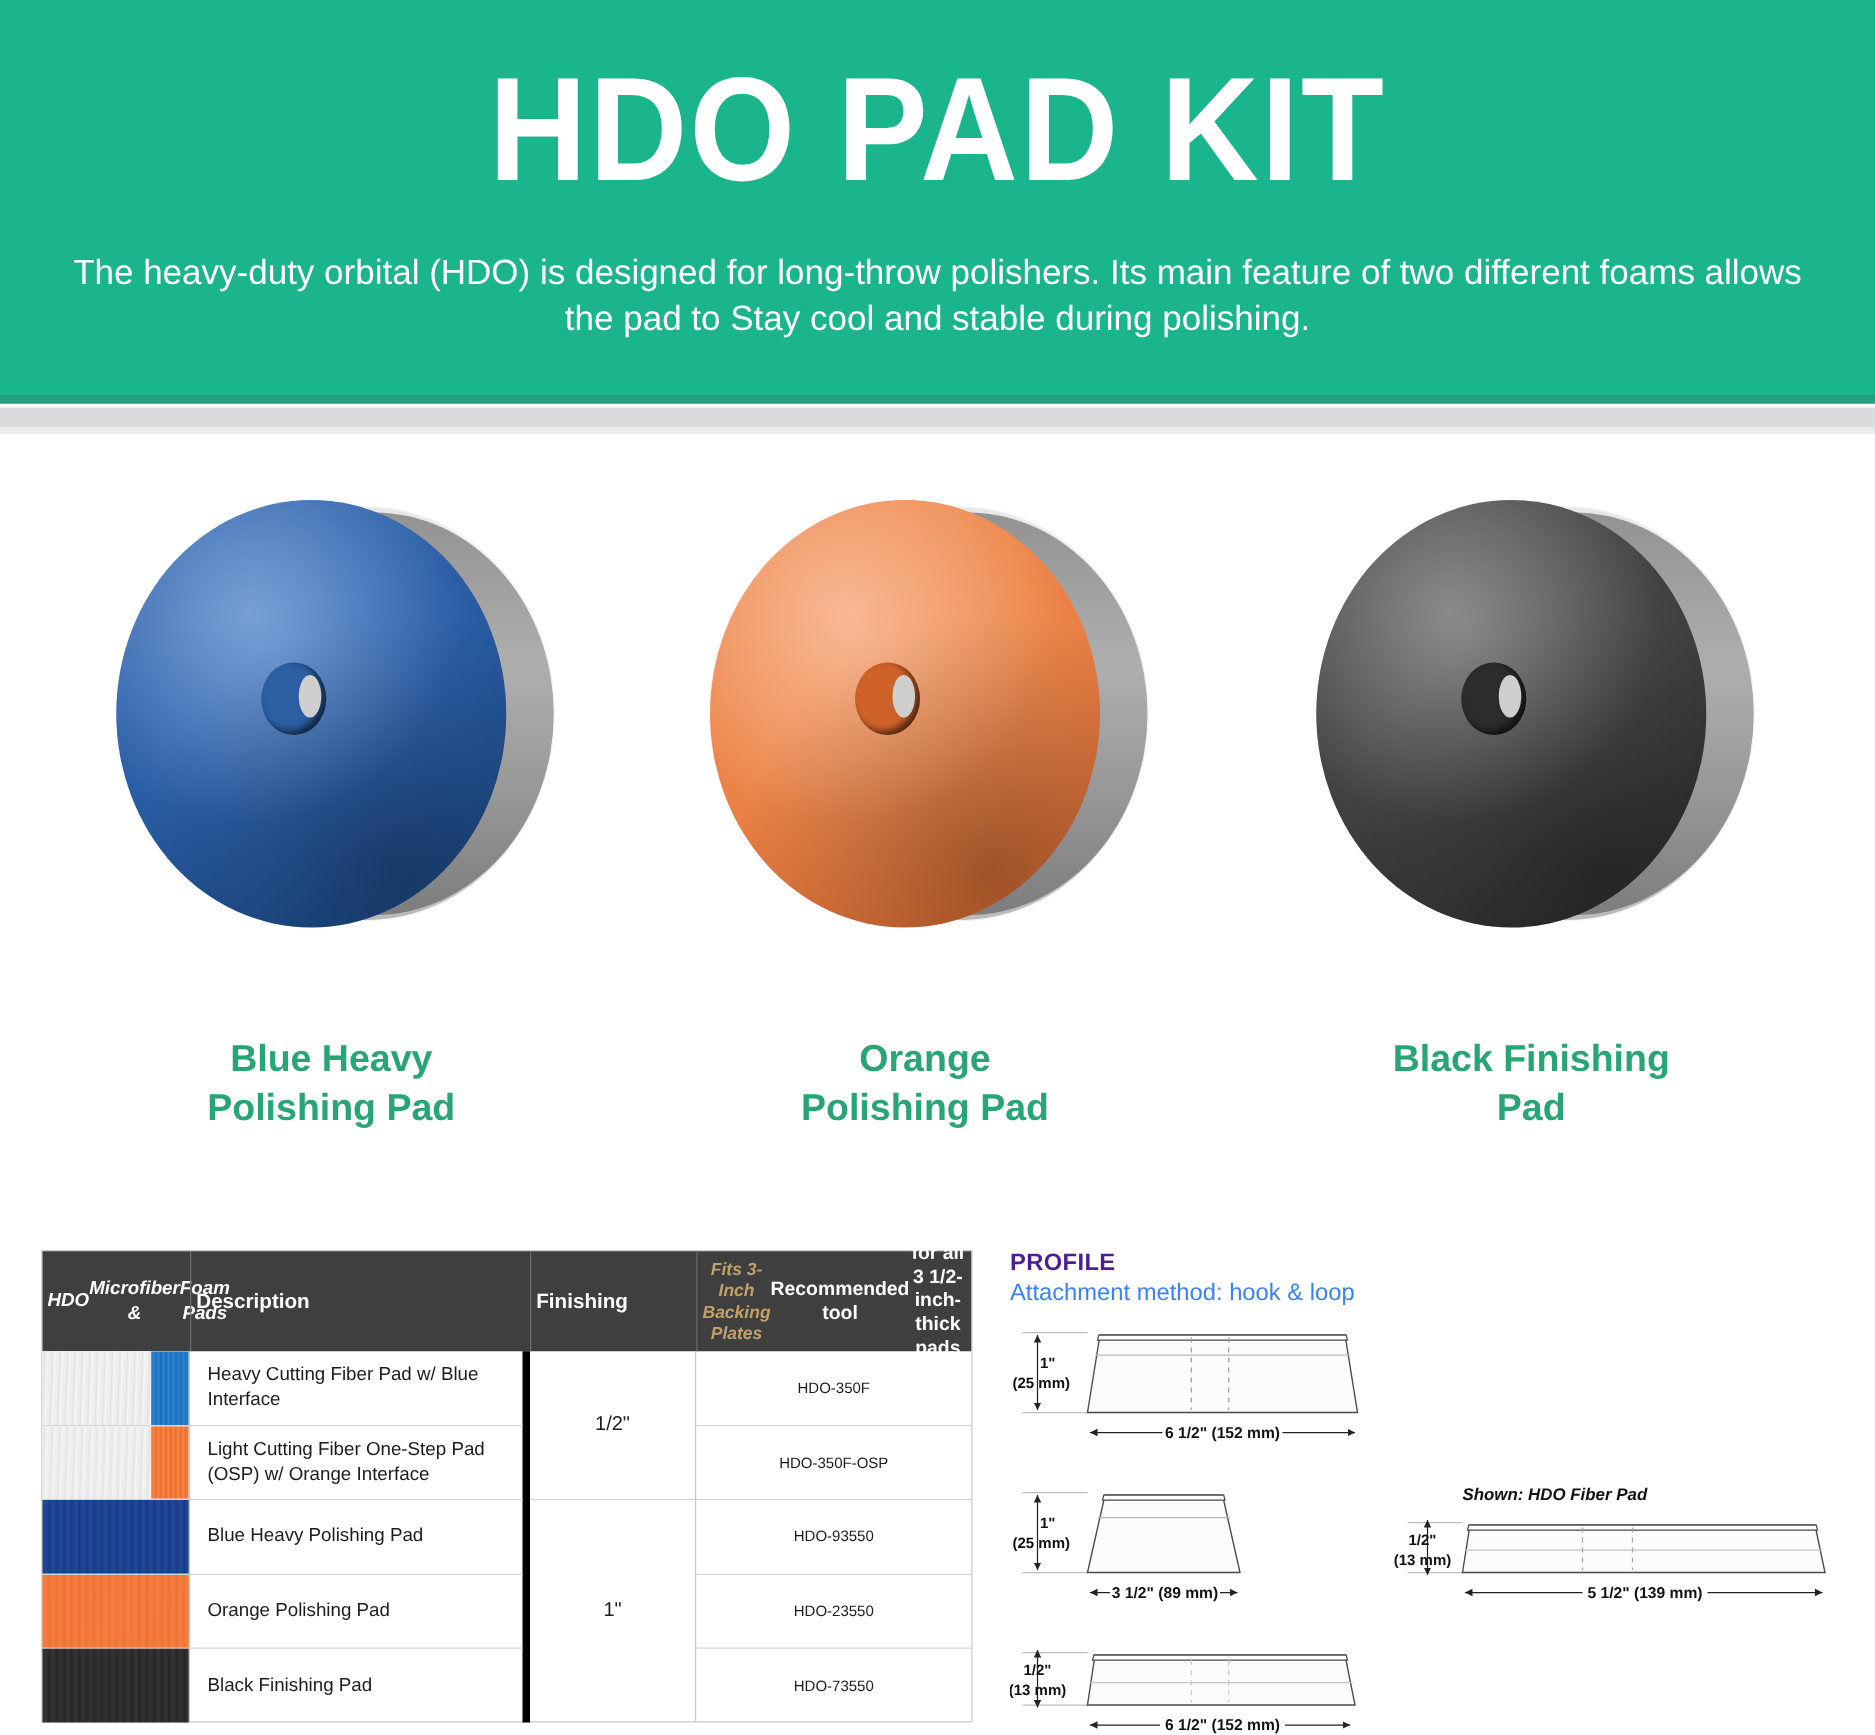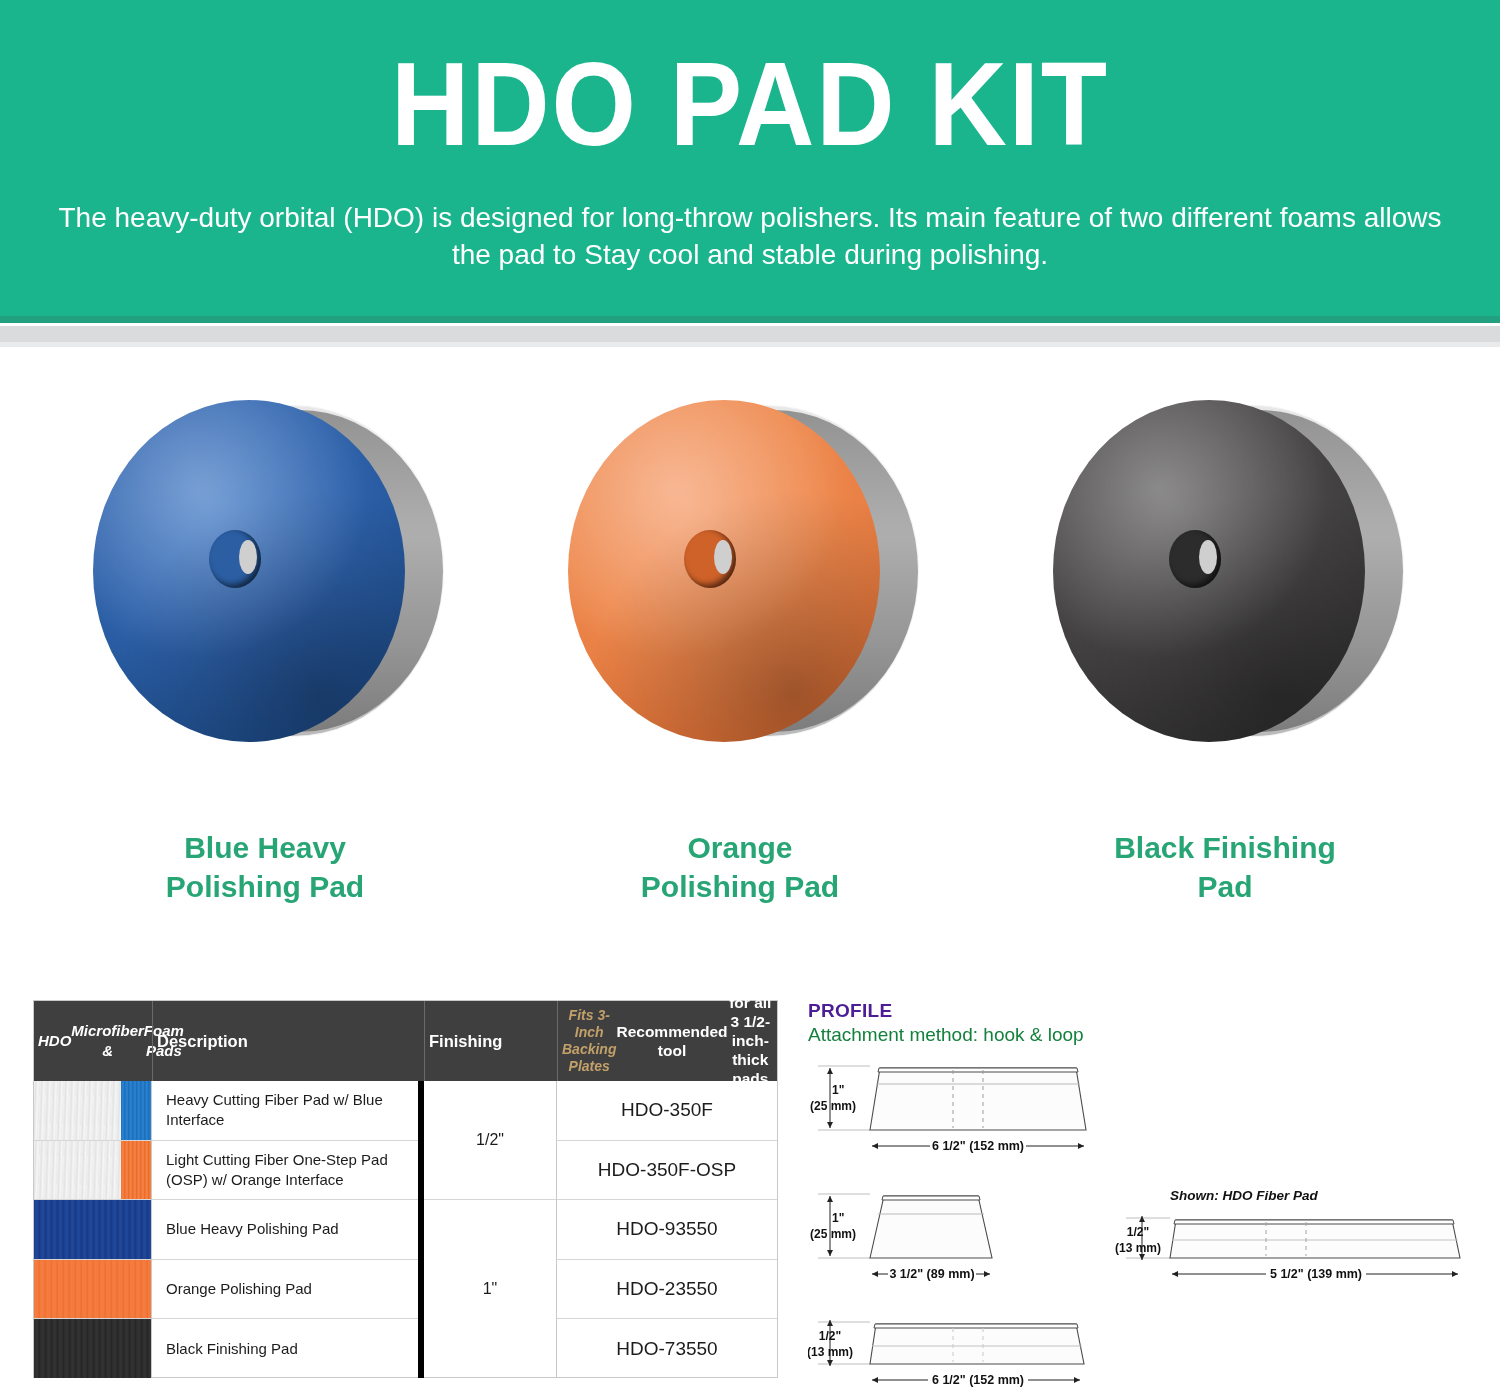--- a/index.html
+++ b/index.html
@@ -180,29 +180,29 @@
     display:flex; align-items:center; justify-content:center;
     font-size:16px; color:#1c1c1c;
     border-bottom:1px solid #d6d6d6;
   }
   .thick-cell.h2 { height: 40%; }
   .thick-cell.h3 { height: 60%; border-bottom:none; }
 
   .col-tool { width: 220px; display:flex; flex-direction:column; }
   .tool-cell {
     flex: 1 1 0; display:flex; align-items:center; justify-content:center;
-    font-size:19px; color:#1c1c1c;
+    font-size:12px; color:#1c1c1c;
     border-bottom:1px solid #d6d6d6;
   }
   .tool-cell:last-child { border-bottom:none; }
 
   
   .profile { position: absolute; left: 808px; top: 1000px; width: 690px; height: 388px; }
   .profile-title { font-size: 19px; font-weight: 700; color: #4c1d95; letter-spacing:.3px; }
-  .profile-sub   { font-size: 19px; font-weight: 400; color: #15803d; margin-top: 2px; }
+  .profile-sub   { font-size: 19px; font-weight: 400; color: #3b82f6; margin-top: 2px; }
   .prof-svg { position:absolute; left:0; top:58px; }
 </style>
 </head>
 <body>
 
 <div class="page">
 
   <div class="hero">
     <div class="hero-title">HDO PAD KIT</div>
     <div class="hero-sub">The heavy-duty orbital (HDO) is designed for long-throw polishers. Its main feature of two different foams allows the pad to Stay cool and stable during polishing.</div>

